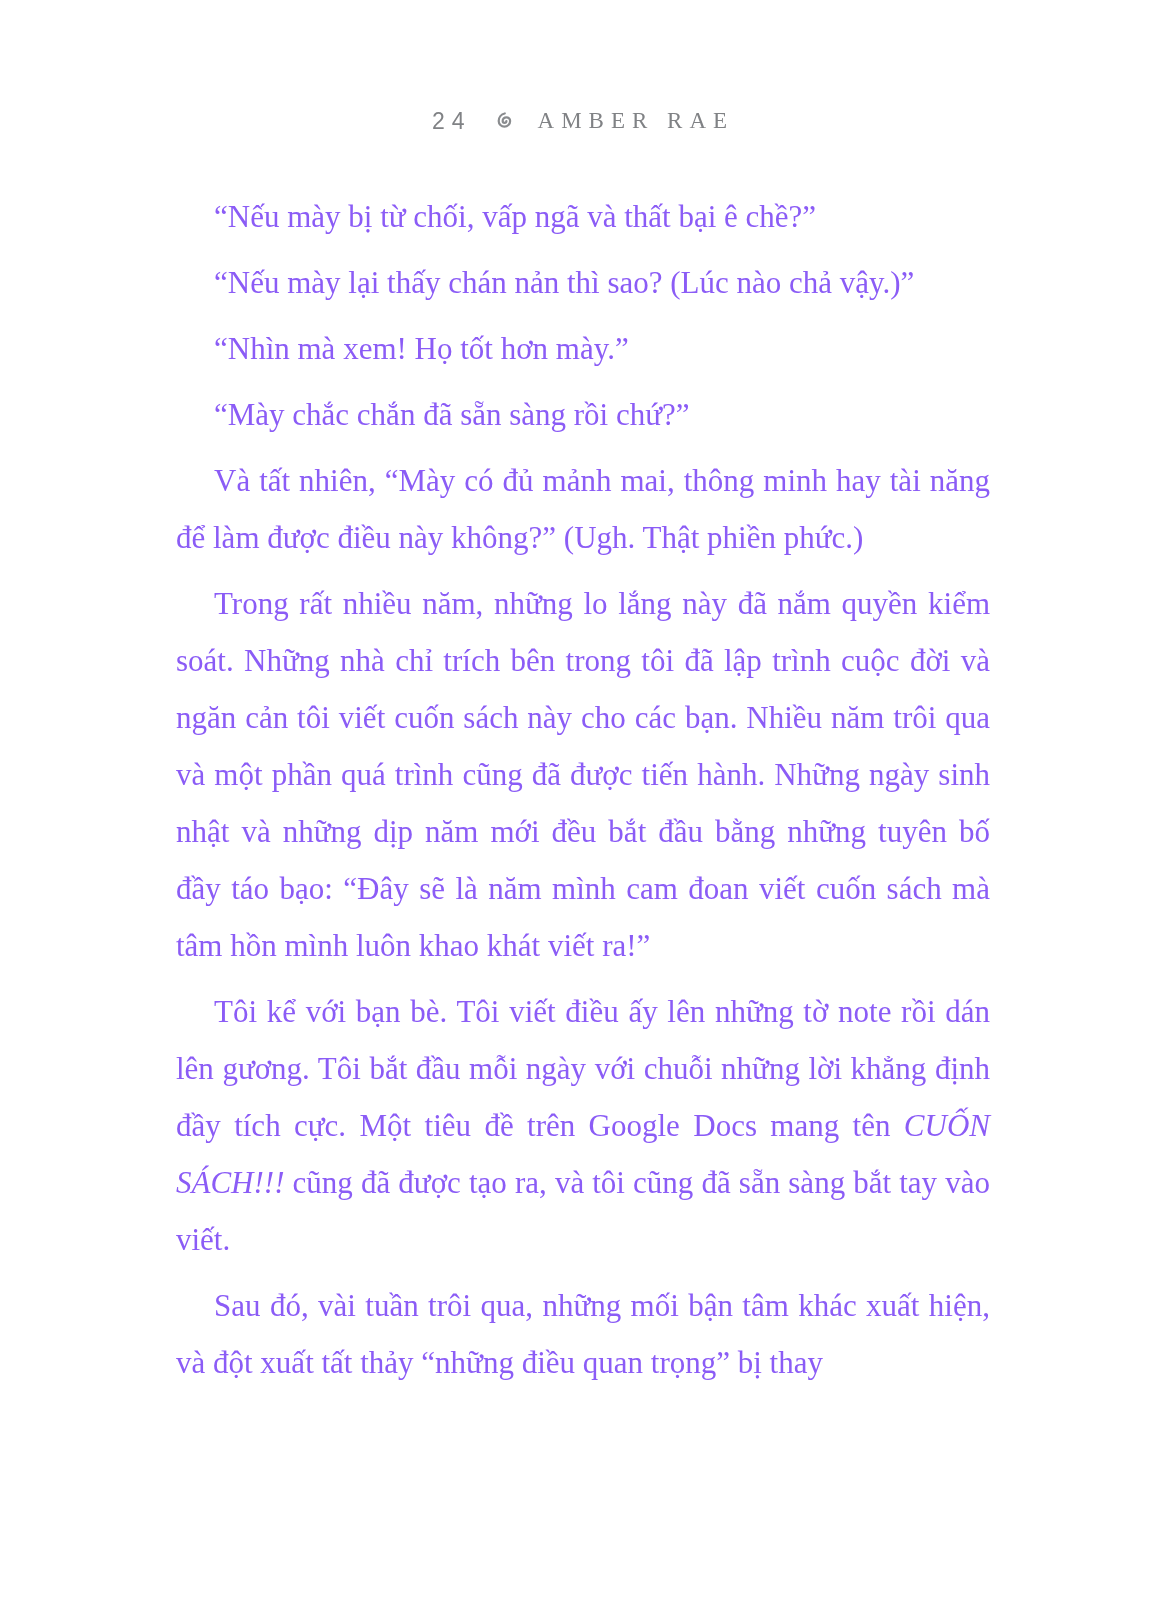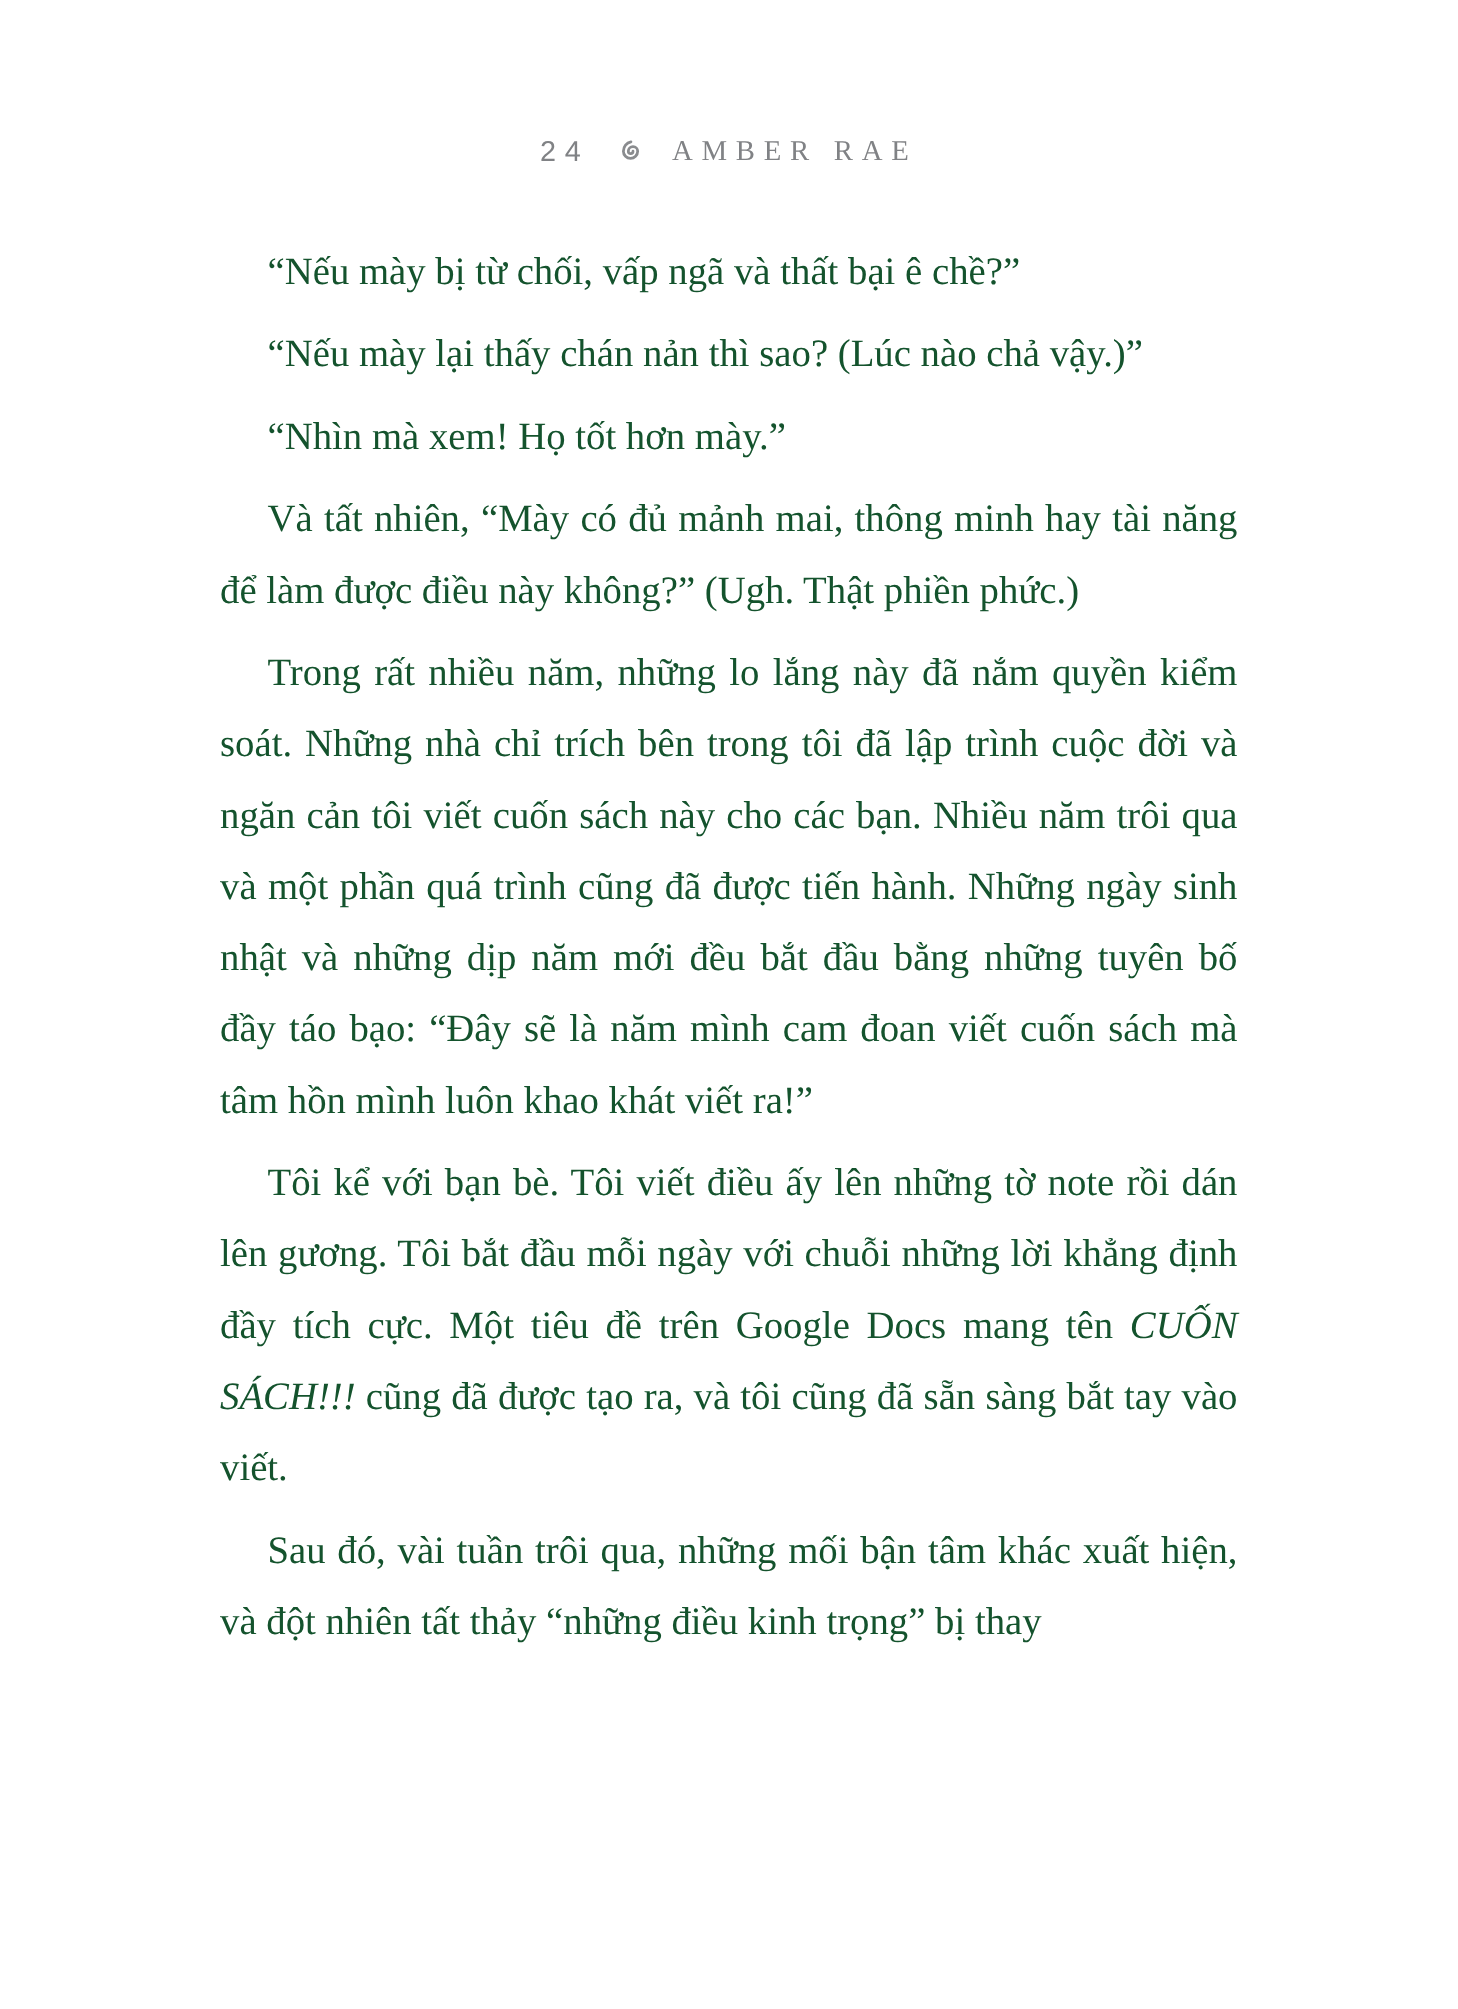--- a/index.html
+++ b/index.html
@@ -51,21 +51,21 @@
     fill: none;
     stroke-width: 1.9;
     stroke-linecap: round;
   }
   
   .body-text {
     margin-top: 50px;
     font-family: "Liberation Serif", "DejaVu Serif", serif;
     font-size: 31px;
     line-height: 57px;
-    color: #14532d;
+    color: #8b5cf6;
     text-align: justify;
     text-justify: inter-word;
   }
   .body-text p.para {
     margin: 0 0 9px 0;
     text-indent: 38px;
   }
   .body-text .italic {
     font-style: italic;
   }
@@ -87,19 +87,20 @@
       </svg>
     </span>
     <span class="author-name">AMBER RAE</span>
   </div>
 
   <div class="body-text">
 
   <p class="para"><span>“Nếu mày bị từ chối, vấp ngã và thất bại ê chề?”</span></p>
       <p class="para"><span>“Nếu mày lại thấy chán nản thì sao? (Lúc nào chả vậy.)”</span></p>
       <p class="para"><span>“Nhìn mà xem! Họ tốt hơn mày.”</span></p>
+      <p class="para"><span>“Mày chắc chắn đã sẵn sàng rồi chứ?”</span></p>
       <p class="para"><span>Và tất nhiên, “Mày có đủ mảnh mai, thông minh hay tài năng để làm được điều này không?” (Ugh. Thật phiền phức.)</span></p>
       <p class="para"><span>Trong rất nhiều năm, những lo lắng này đã nắm quyền kiểm soát. Những nhà chỉ trích bên trong tôi đã lập trình cuộc đời và ngăn cản tôi viết cuốn sách này cho các bạn. Nhiều năm trôi qua và một phần quá trình cũng đã được tiến hành. Những ngày sinh nhật và những dịp năm mới đều bắt đầu bằng những tuyên bố đầy táo bạo: “Đây sẽ là năm mình cam đoan viết cuốn sách mà tâm hồn mình luôn khao khát viết ra!”</span></p>
       <p class="para"><span>Tôi kể với bạn bè. Tôi viết điều ấy lên những tờ note rồi dán lên gương. Tôi bắt đầu mỗi ngày với chuỗi những lời khẳng định đầy tích cực. Một tiêu đề trên Google Docs mang tên </span><span class="italic">CUỐN SÁCH!!!</span><span> cũng đã được tạo ra, và tôi cũng đã sẵn sàng bắt tay vào viết.</span></p>
-      <p class="para"><span>Sau đó, vài tuần trôi qua, những mối bận tâm khác xuất hiện, và đột nhiên tất thảy “những điều kinh trọng” bị thay</span></p>
+      <p class="para"><span>Sau đó, vài tuần trôi qua, những mối bận tâm khác xuất hiện, và đột xuất tất thảy “những điều quan trọng” bị thay</span></p>
     </div>
 
 </div>
 
 </body></html>

